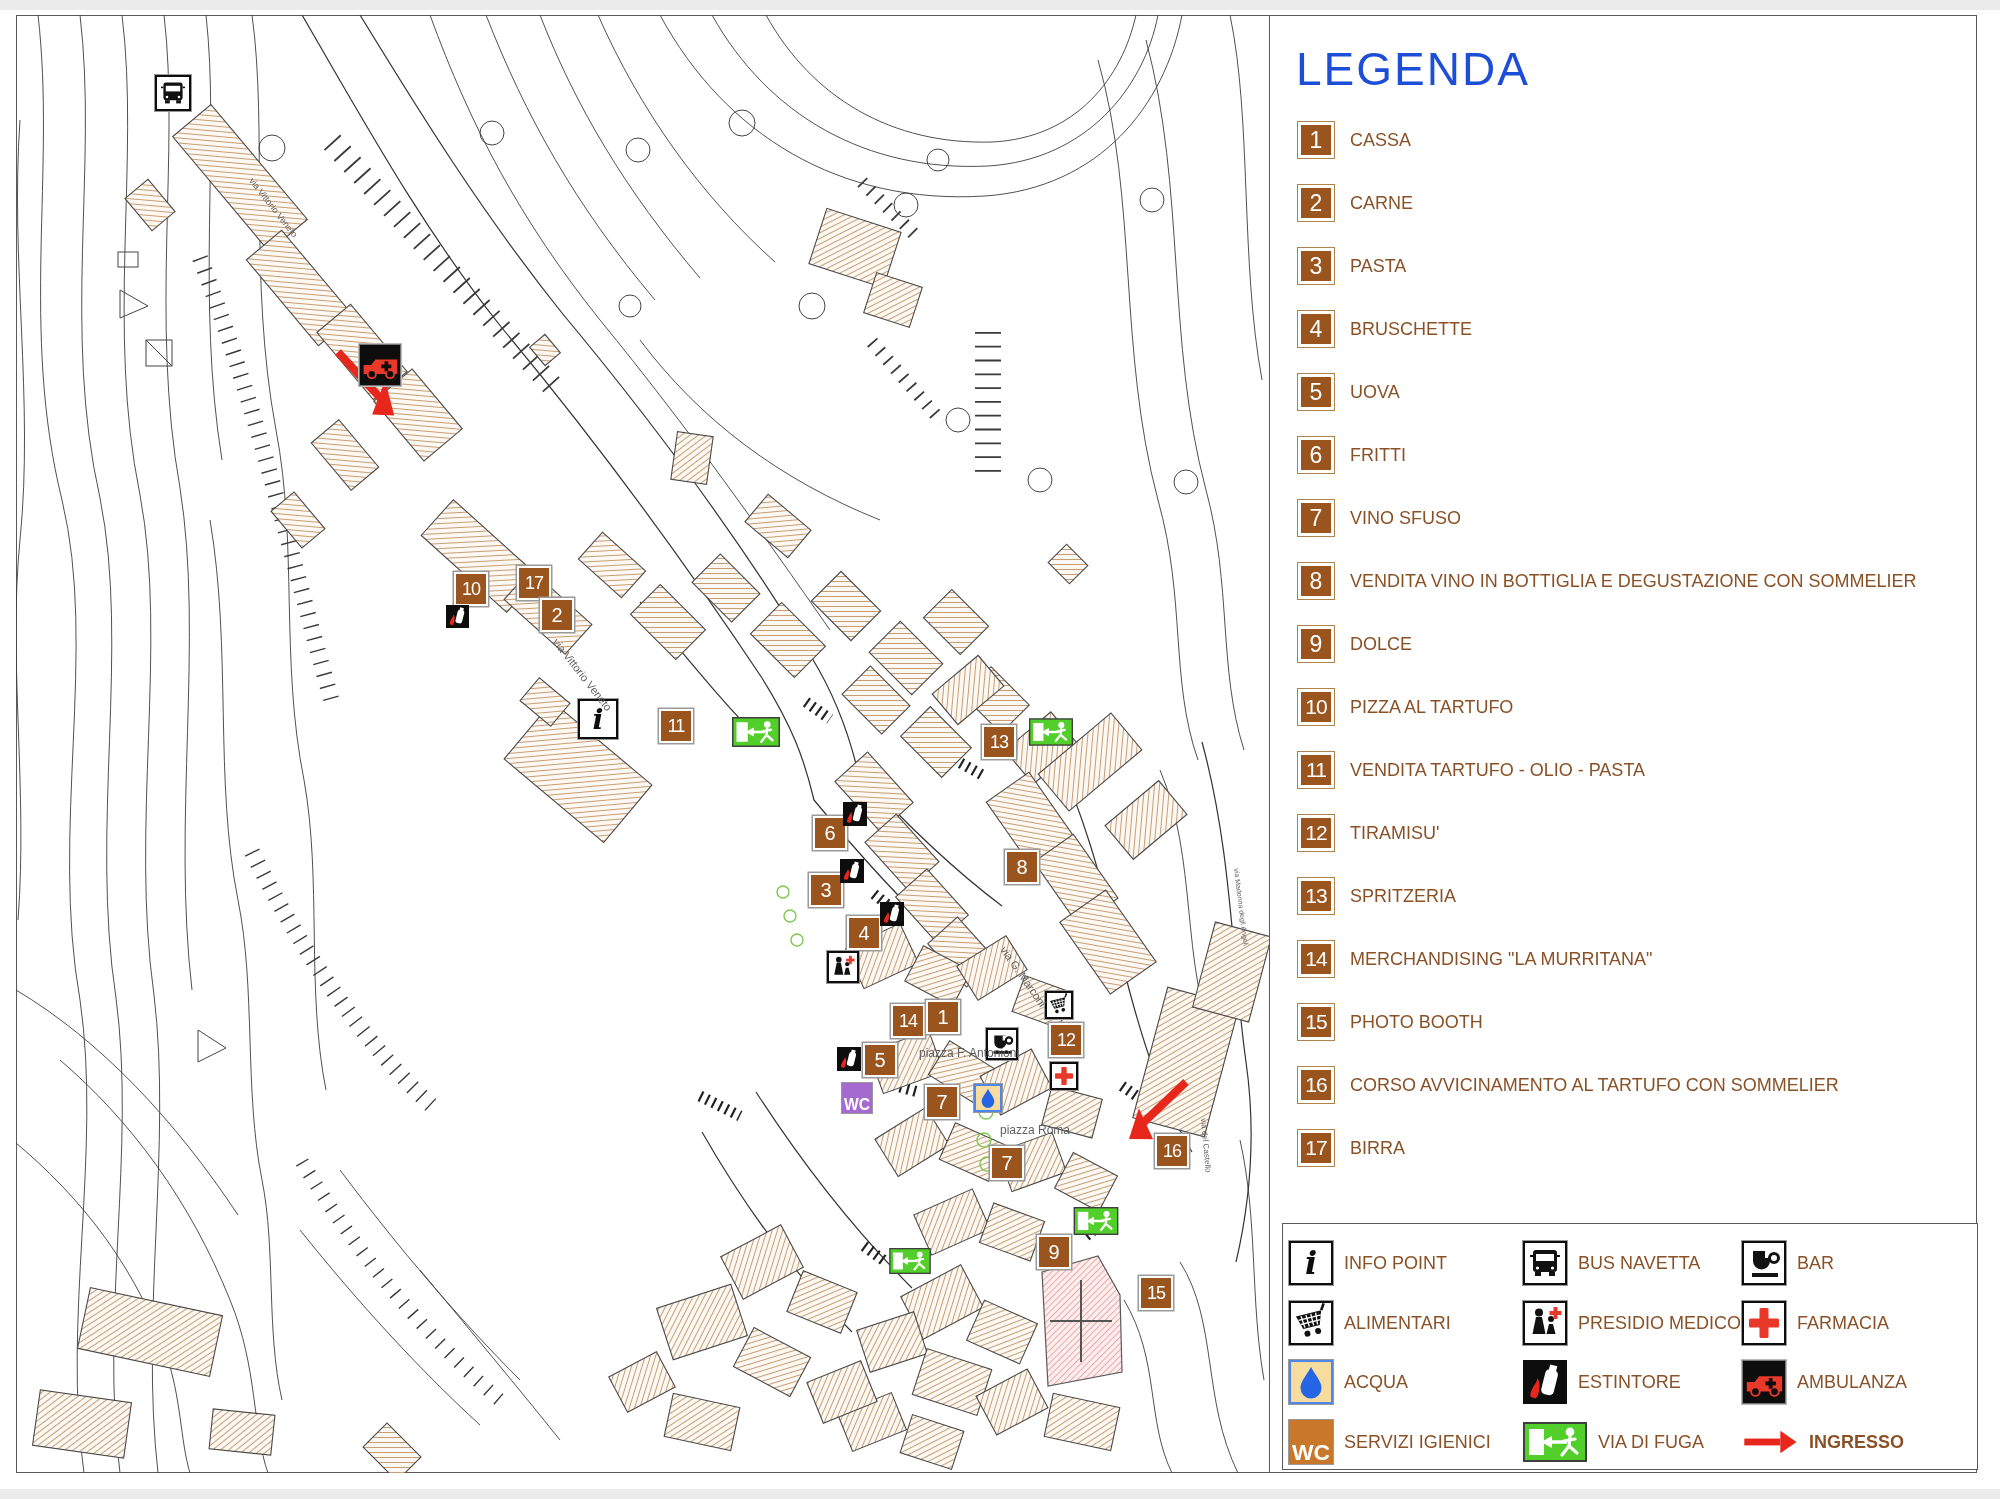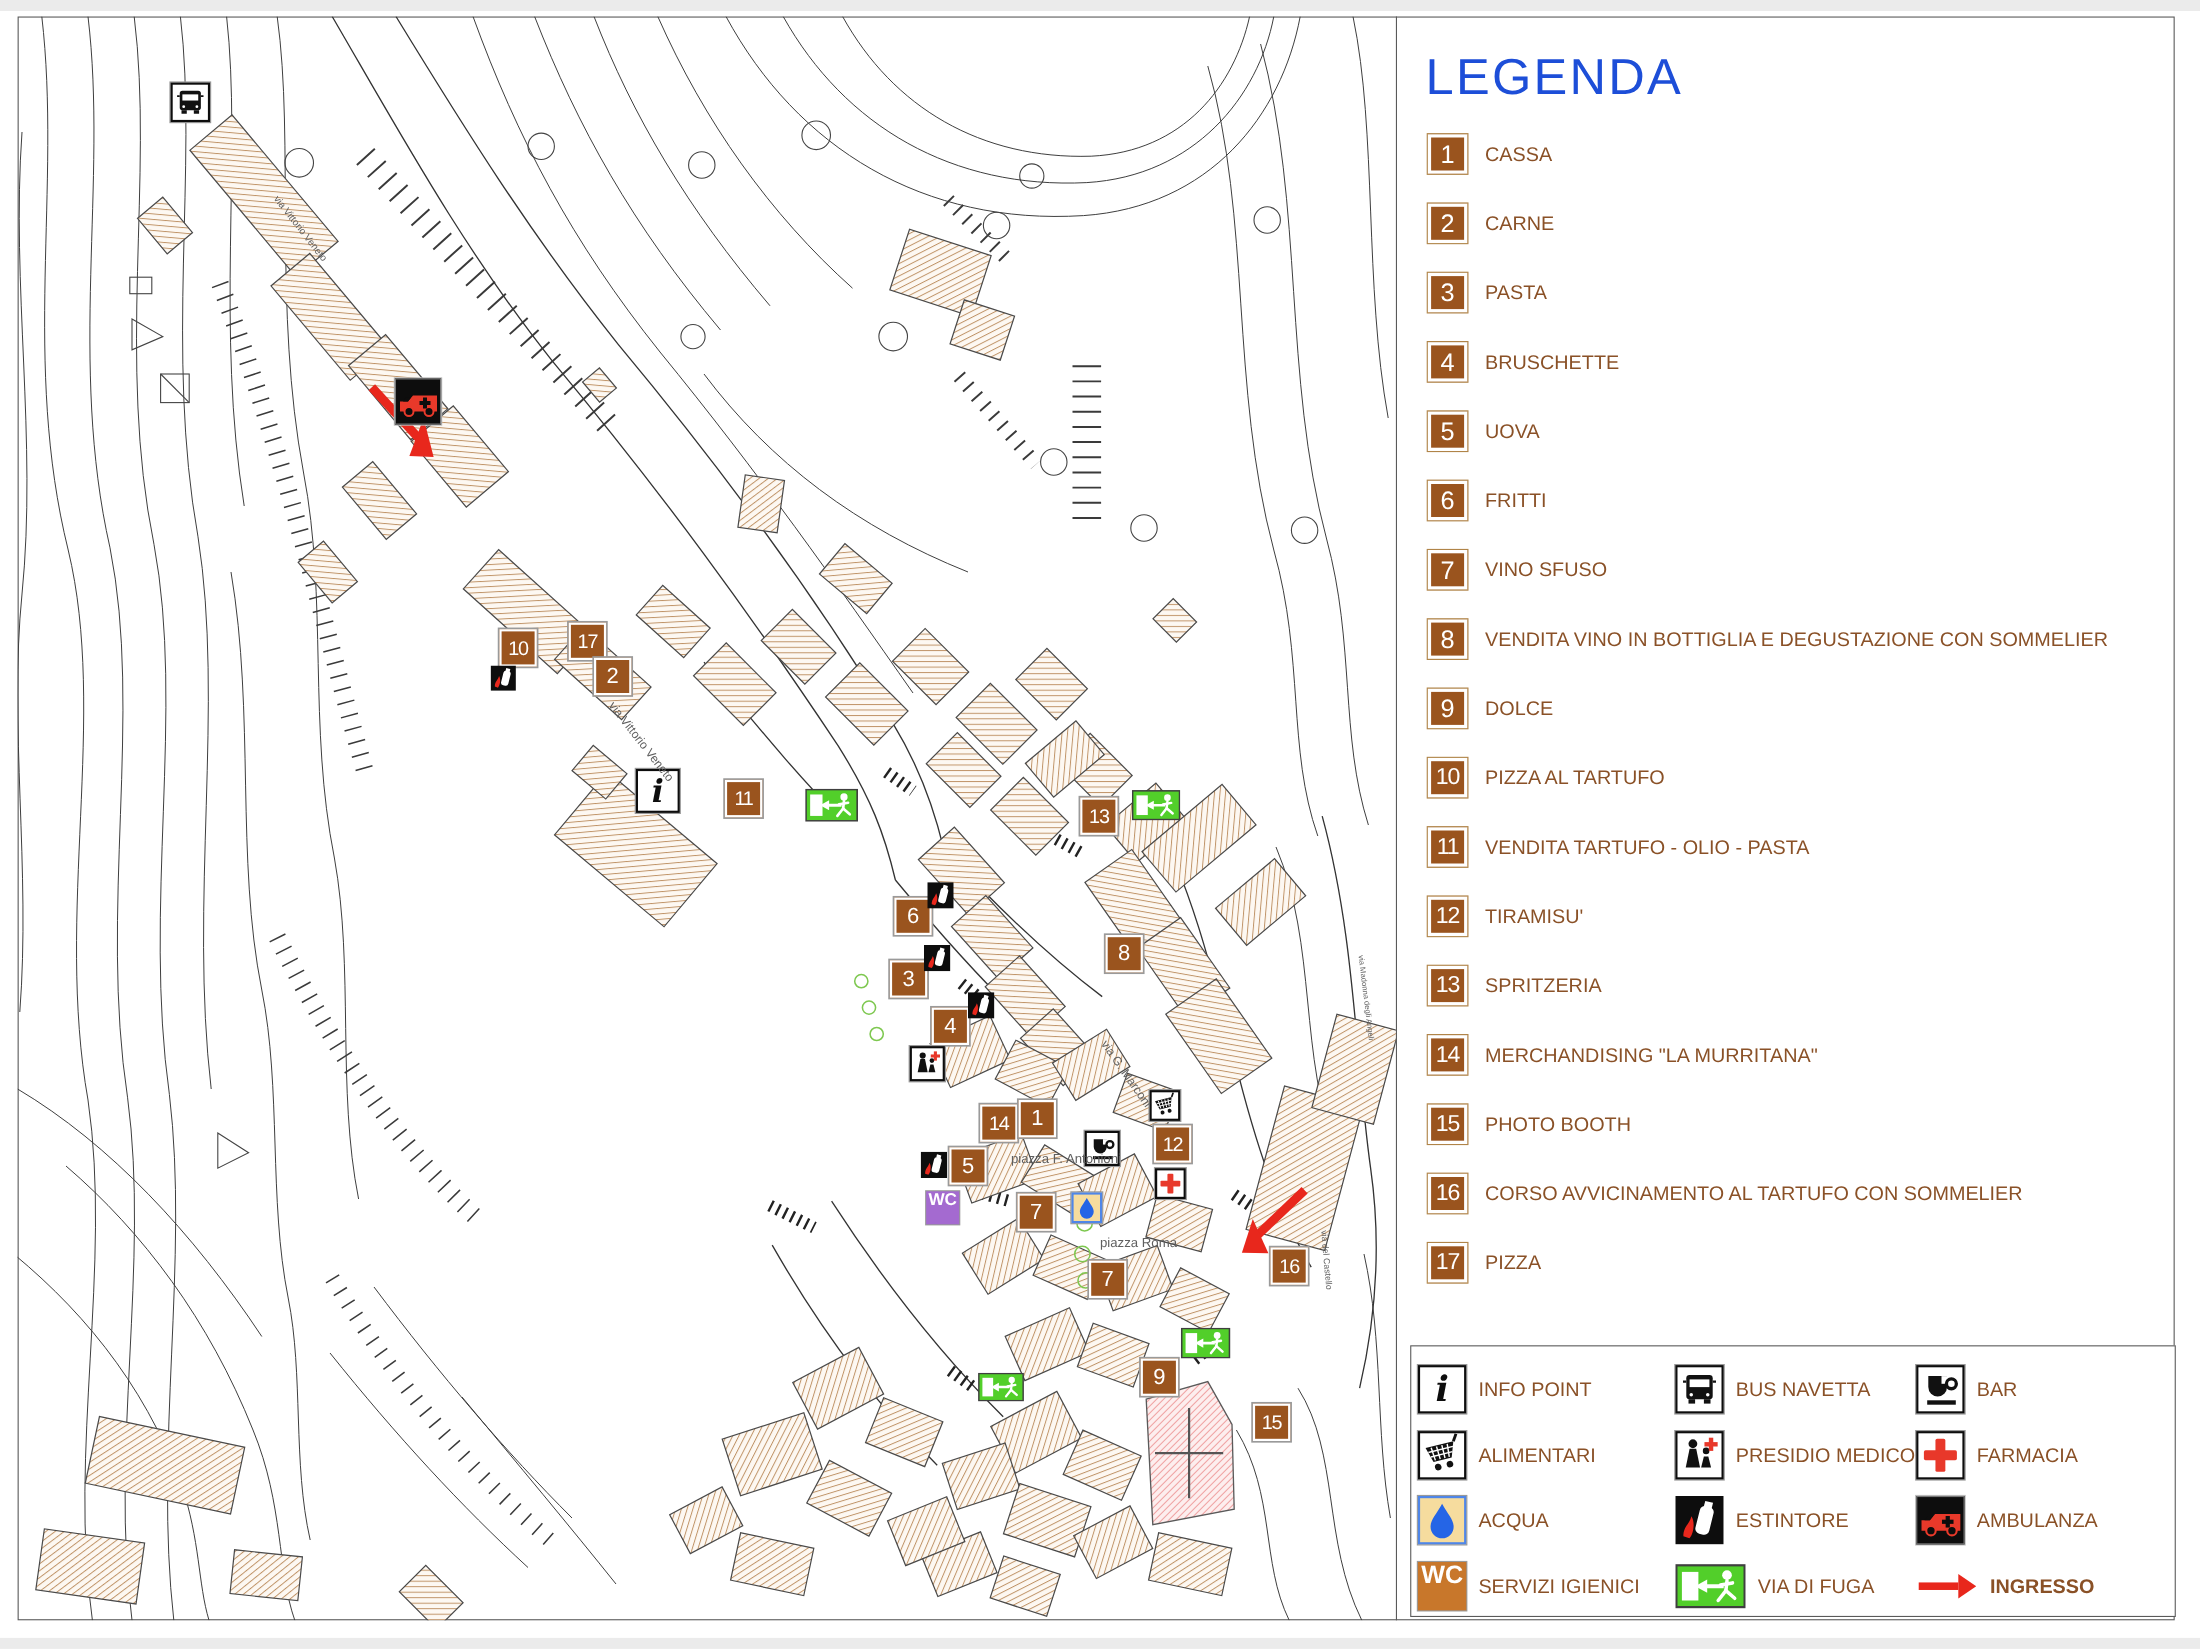--- a/index.html
+++ b/index.html
@@ -23,21 +23,21 @@
   .iconbox{position:absolute;left:1282px;top:1223px;width:696px;height:247px;
         border:1px solid #5a5a5a;box-sizing:border-box;background:#fff;}
   .il-item{position:absolute;display:flex;align-items:center;}
   .il-label{margin-left:11px;font-size:18px;color:#8a5127;white-space:nowrap;}
   
   .ic{display:inline-flex;align-items:center;justify-content:center;box-sizing:border-box;flex:0 0 auto;}
   .ic svg{display:block;width:100%;height:100%;}
   .ic-frame{background:#fff;border:2.5px solid #0d0d0d;box-shadow:0 0 0 1px #999;}
   .ic-acqua{background:#f6dc9e;border:2.5px solid #4f86e8;box-shadow:0 0 0 1px #999;}
   .ic-wc{color:#fff;font-weight:bold;box-shadow:0 0 0 1px #999;display:inline-flex;
-        align-items:flex-start;justify-content:center;}
+        align-items:flex-end;justify-content:center;}
   .ic-amb{background:#0d0d0d;border:1px solid #777;box-shadow:0 0 0 1px #bbb;}
   .ic-exit{background:transparent;}
   .ic-plain{background:transparent;}
   
   .mk{position:absolute;display:flex;align-items:center;justify-content:center;
         width:30px;height:30px;background:#9a541e;border:2px solid #fff;
         box-shadow:0 0 0 1.5px #9a9a9a;color:#fff;font-size:20px;}
   .mk.two{font-size:18px;letter-spacing:-1px;}
   .slabel{position:absolute;color:#5f5f5f;white-space:nowrap;transform-origin:left top;}
 </style>
@@ -458,21 +458,21 @@
       <div class="lg-row" style="top: 1000px;">
         <span class="mbox two">15</span>
         <span class="mlabel">PHOTO BOOTH</span>
       </div>
       <div class="lg-row" style="top: 1063px;">
         <span class="mbox two">16</span>
         <span class="mlabel">CORSO AVVICINAMENTO AL TARTUFO CON SOMMELIER</span>
       </div>
       <div class="lg-row" style="top: 1126px;">
         <span class="mbox two">17</span>
-        <span class="mlabel">PIZZA</span>
+        <span class="mlabel">BIRRA</span>
       </div>
     </div>
 
 <div class="iconbox"></div>
 <div id="icon-legend">
       <div class="il-item" style="left: 1289px; top: 1241px; height: 44px;">
         <div class="ic ic-frame" style="width: 44px; height: 44px; font-size: 44px;">
           <svg viewBox="0 0 40 40">
             <text x="20" y="31" text-anchor="middle" style="font-family:'DejaVu Serif',serif;font-style:italic;font-weight:bold;font-size:32px" fill="#0d0d0d">i</text>
           </svg>

